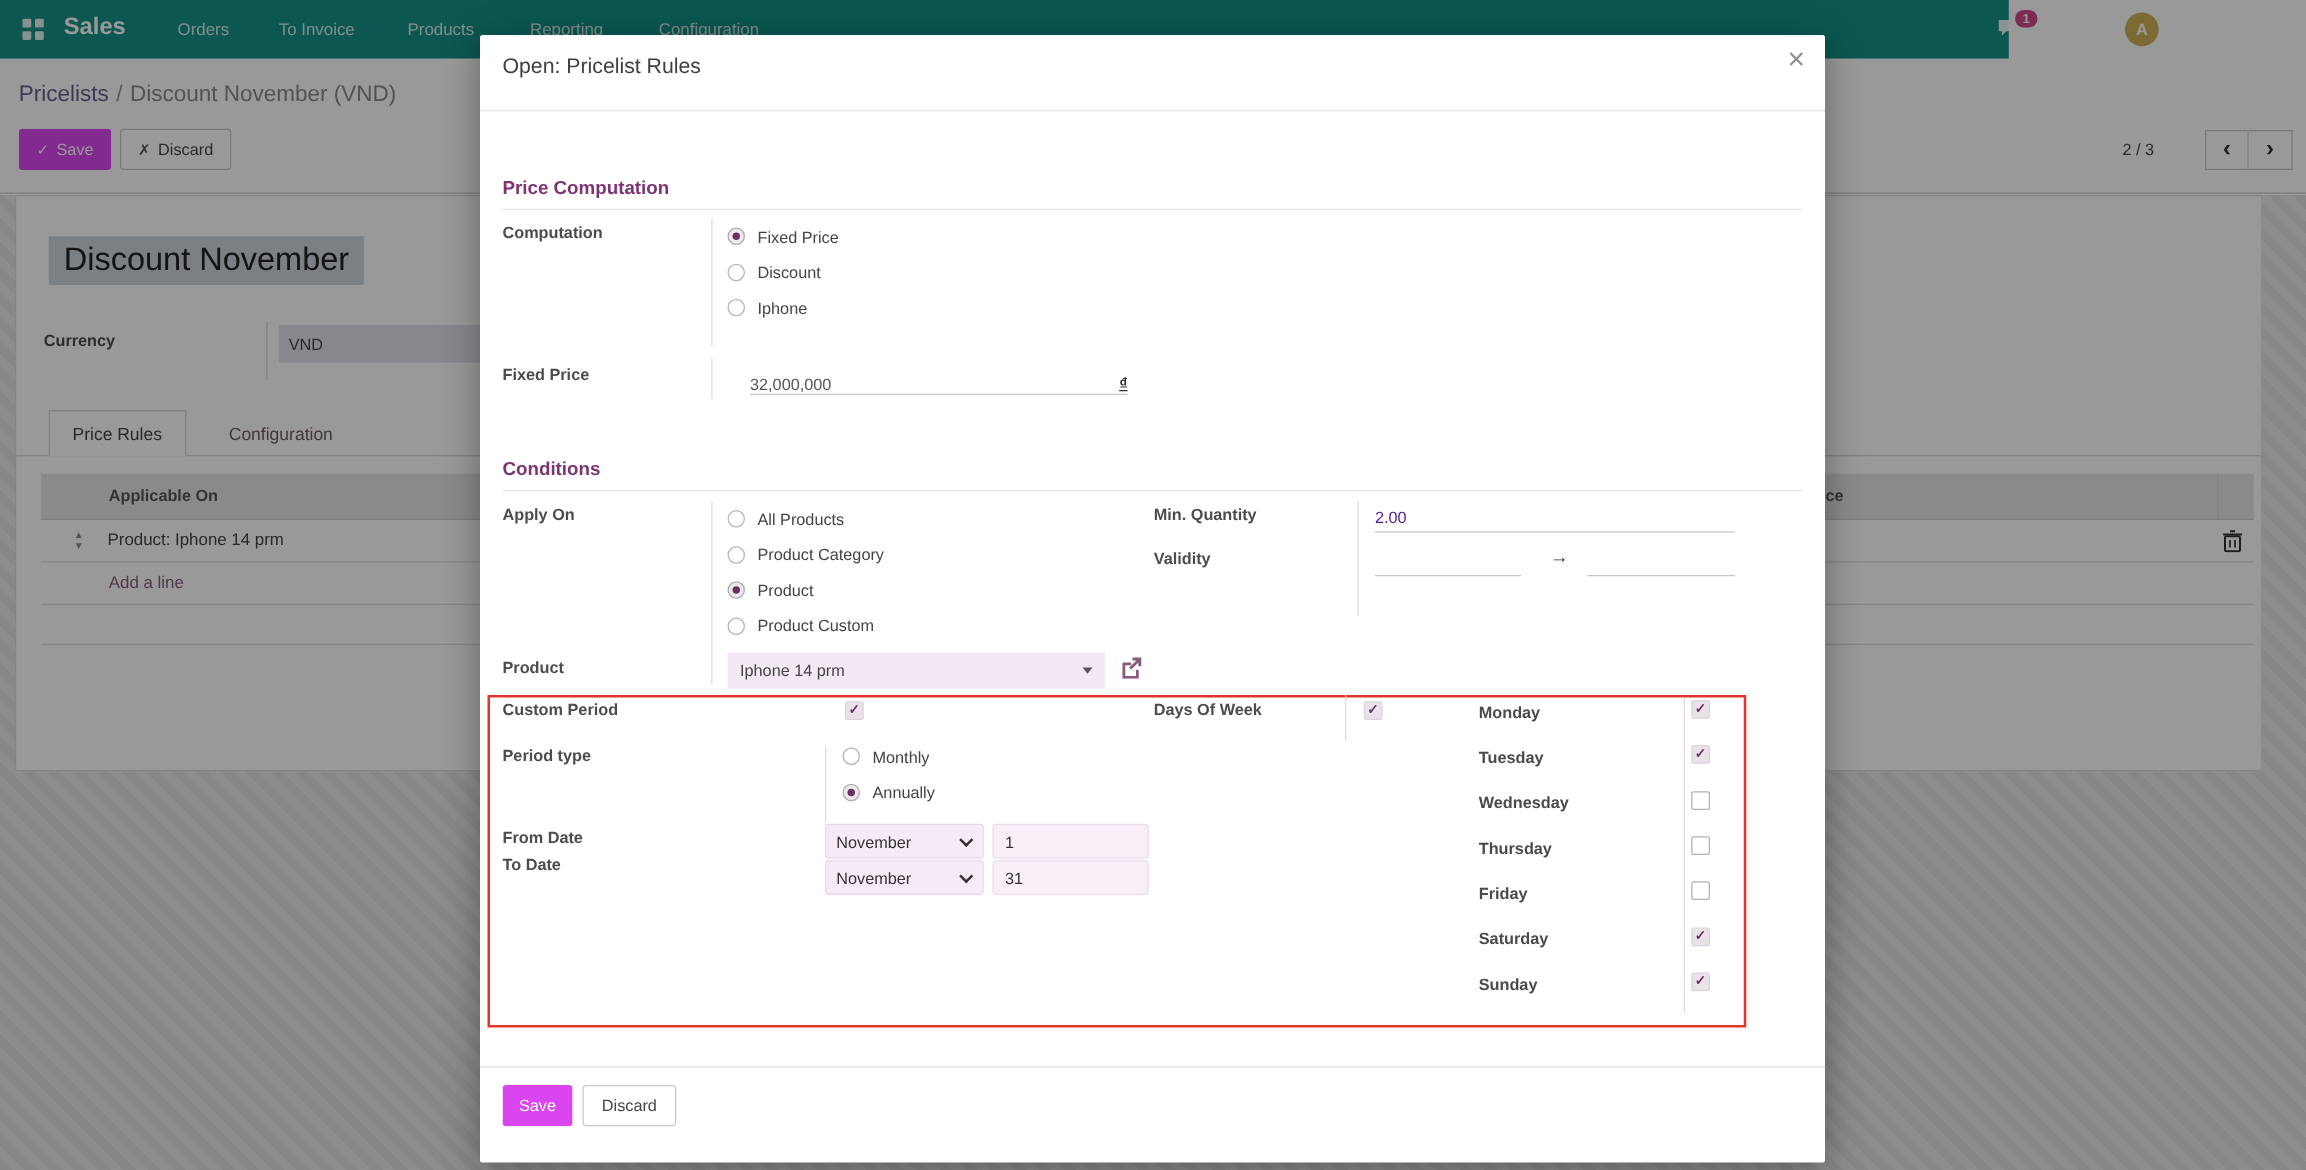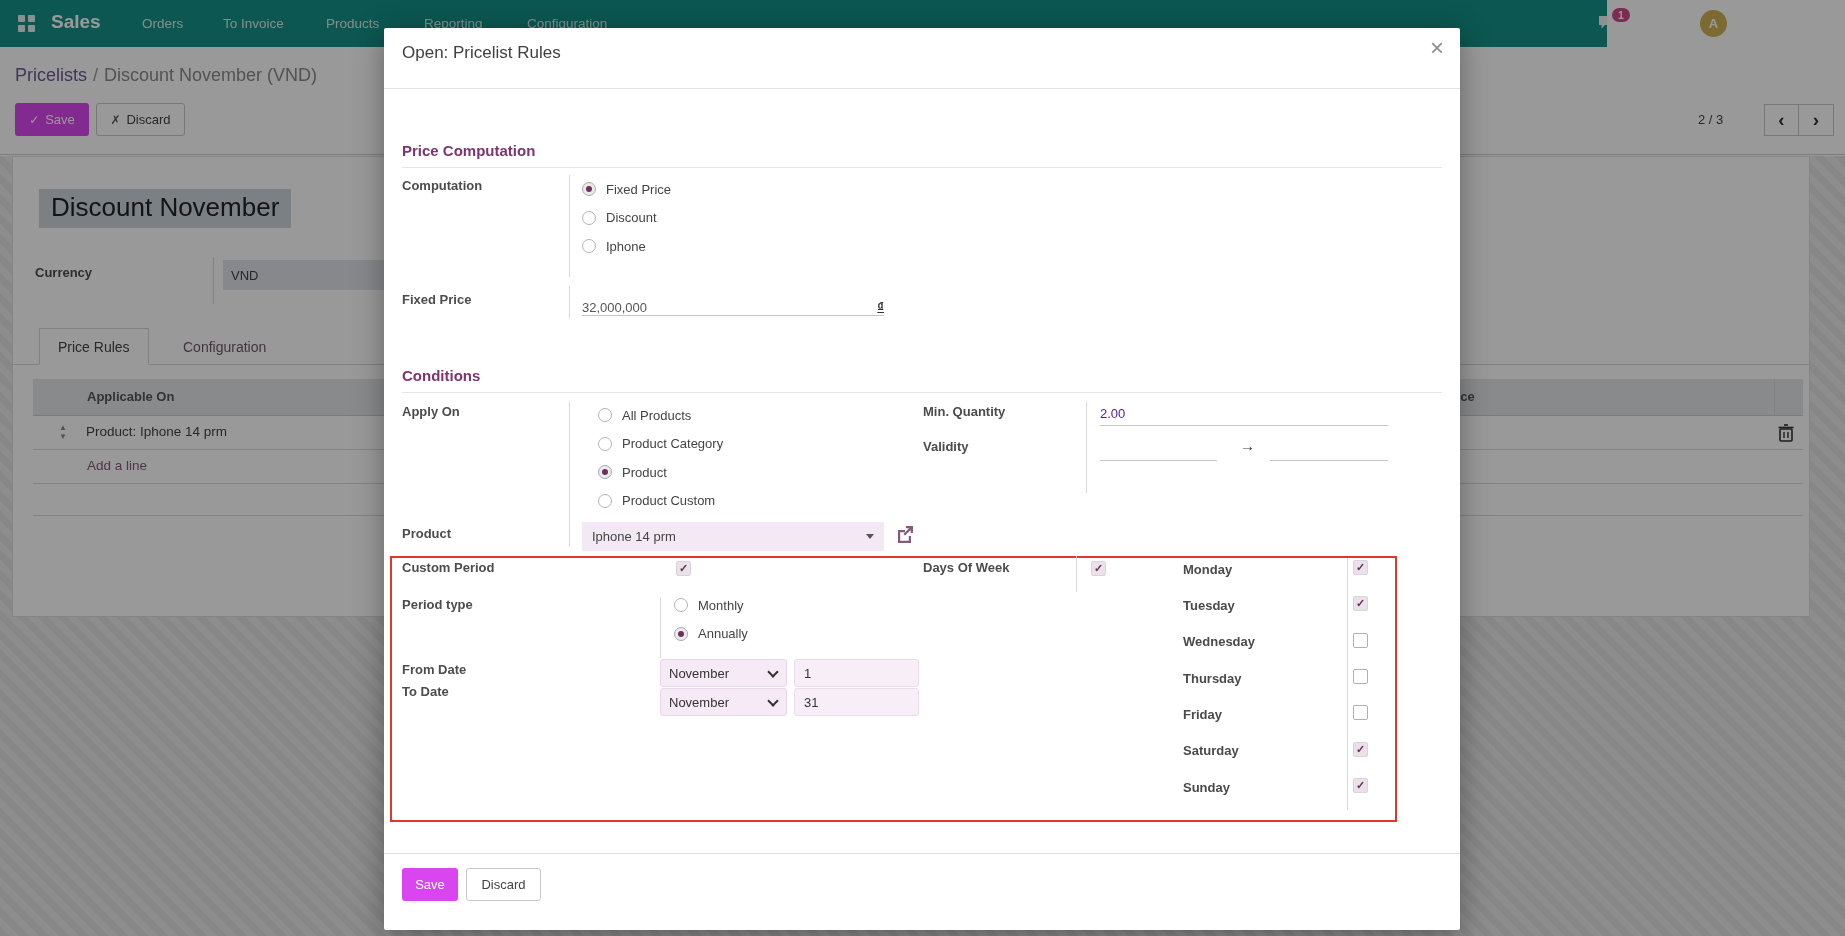--- a/index.html
+++ b/index.html
@@ -239,29 +239,29 @@
           <span class="radio-text">Discount</span>
         </label>
         <label class="radio-row">
           <span class="radio"></span>
           <span class="radio-text">Iphone</span>
         </label>
       </div>
 
     <div class="m-label" style="left:18px; top:264px;">Fixed Price</div>
     <div class="vline abs" style="left:185px; top:258px; height:33px;"></div>
-    <div class="fp-field" style="left:198px; top:260px; width:302px; height:28px;">
+    <div class="fp-field" style="left:216px; top:260px; width:302px; height:28px;">
       <input value="32,000,000" style="">
       <span class="cur-symbol" style="text-decoration:underline;">₫</span>
     </div>
 
     <div class="sec-heading" style="left:18px; top:339px;">Conditions</div>
     <div class="m-label" style="left:18px; top:376px;">Apply On</div>
     <div class="vline abs" style="left:185px; top:373px; height:146px;"></div>
-    <div class="radio-col" style="left:214px; top:373px;">
+    <div class="radio-col" style="left:198px; top:373px;">
         <label class="radio-row">
           <span class="radio"></span>
           <span class="radio-text">All Products</span>
         </label>
         <label class="radio-row">
           <span class="radio"></span>
           <span class="radio-text">Product Category</span>
         </label>
         <label class="radio-row">
           <span class="radio on"></span>

